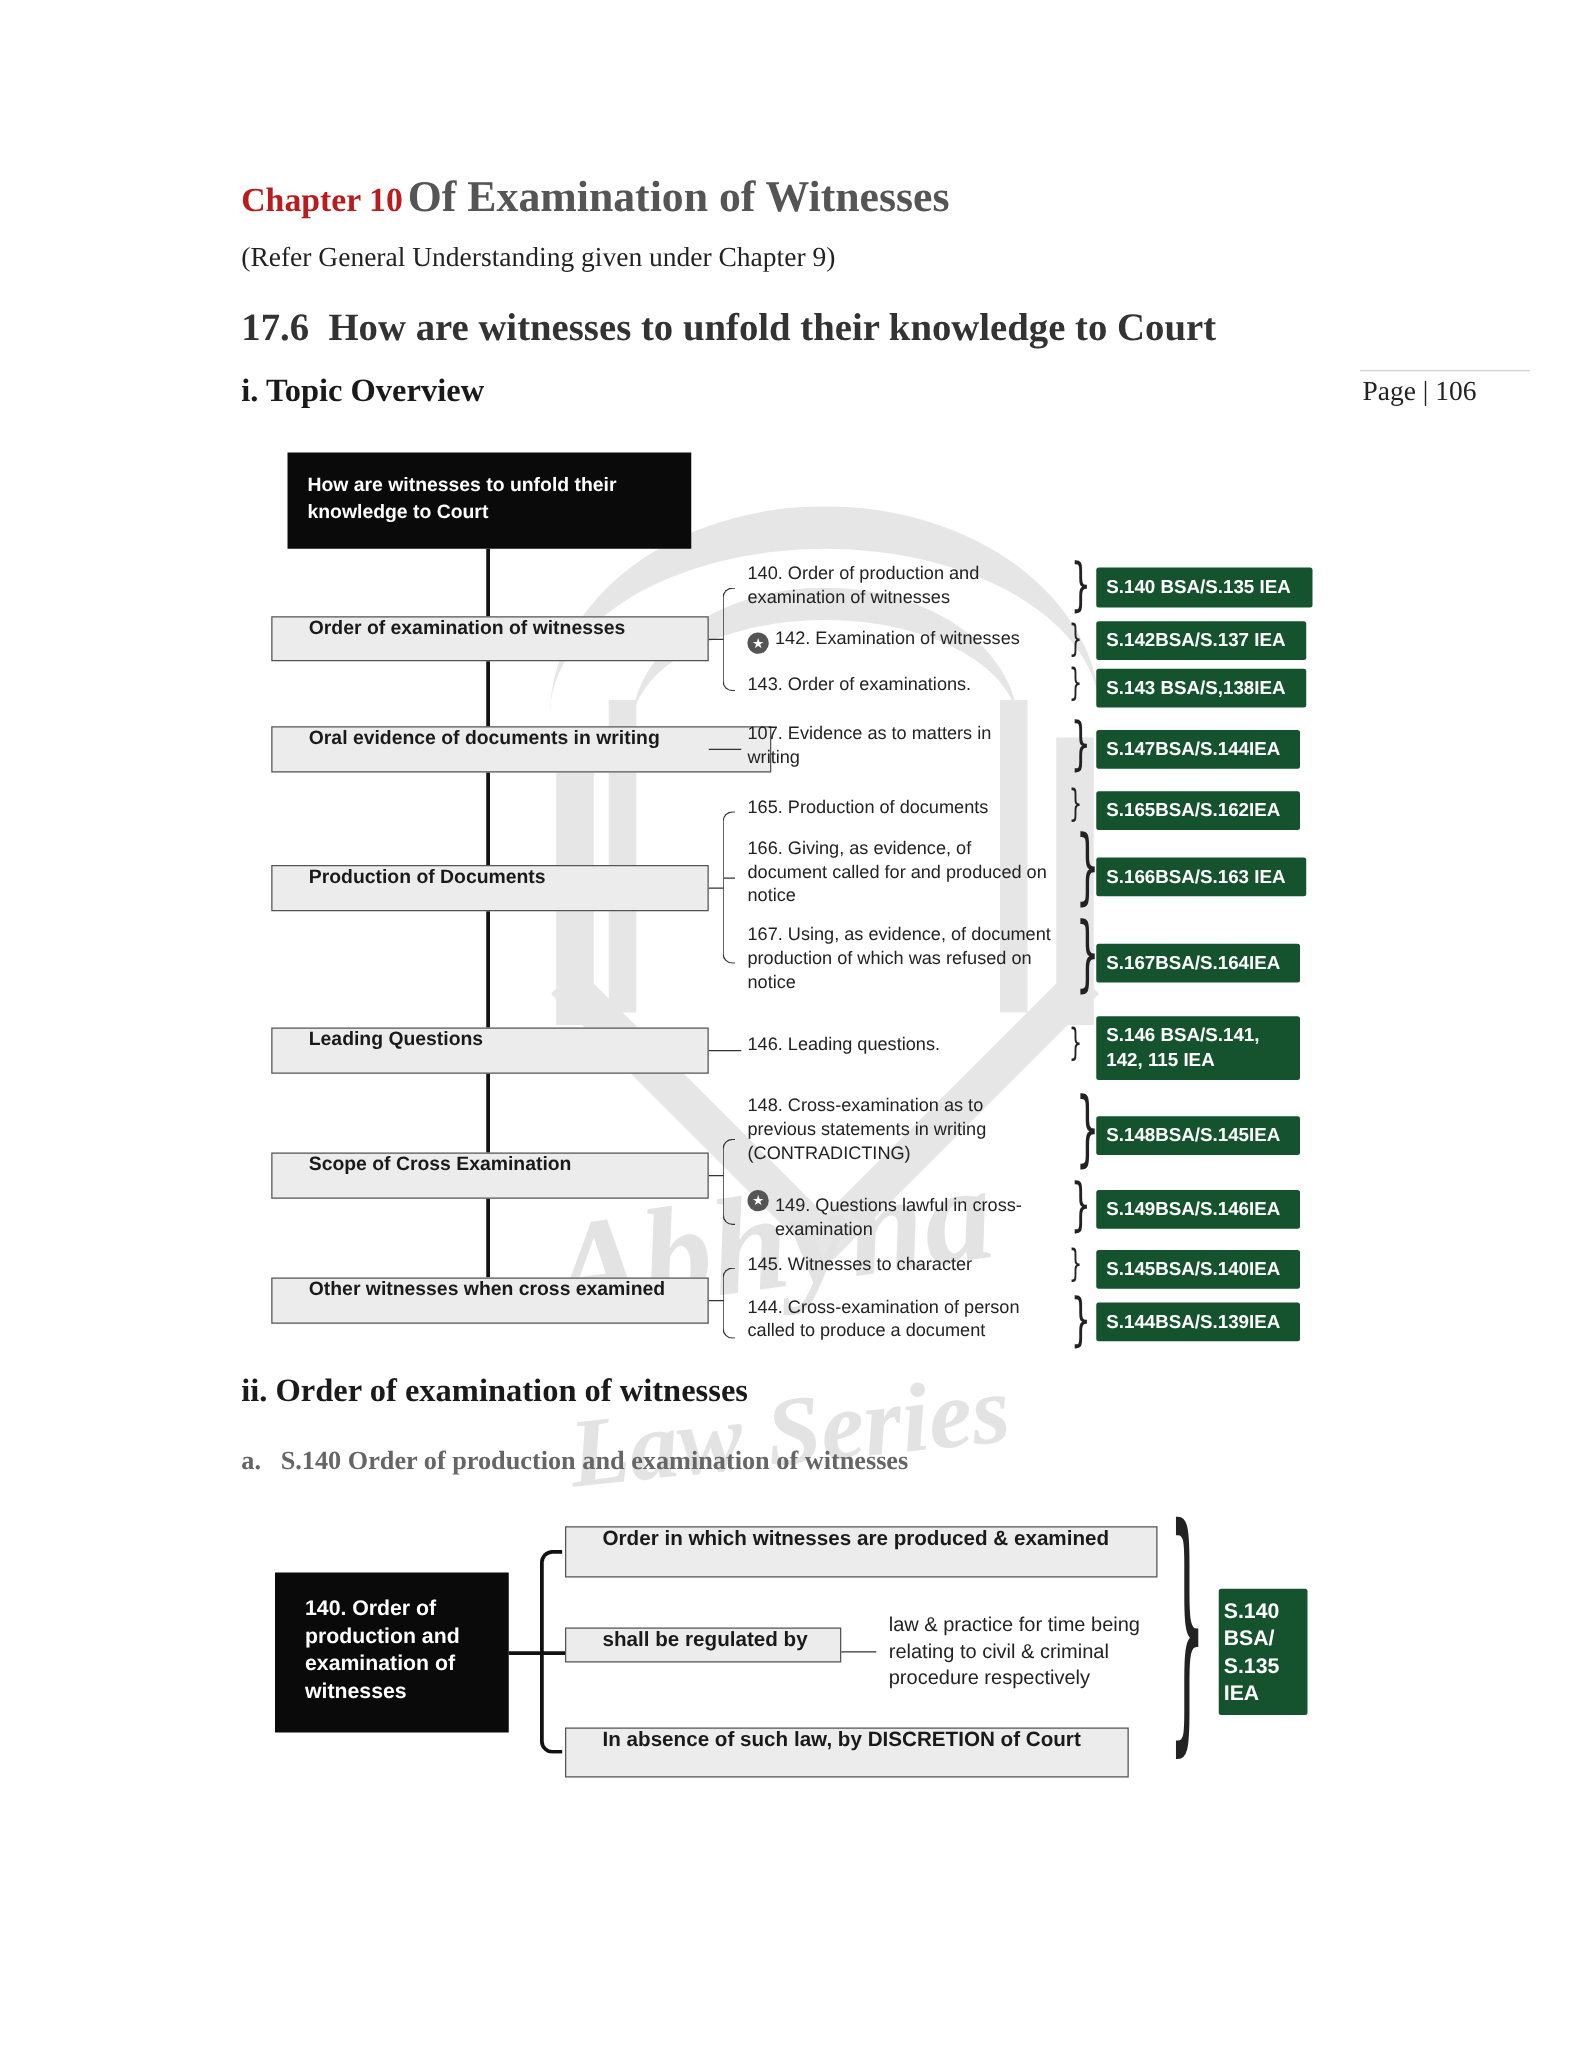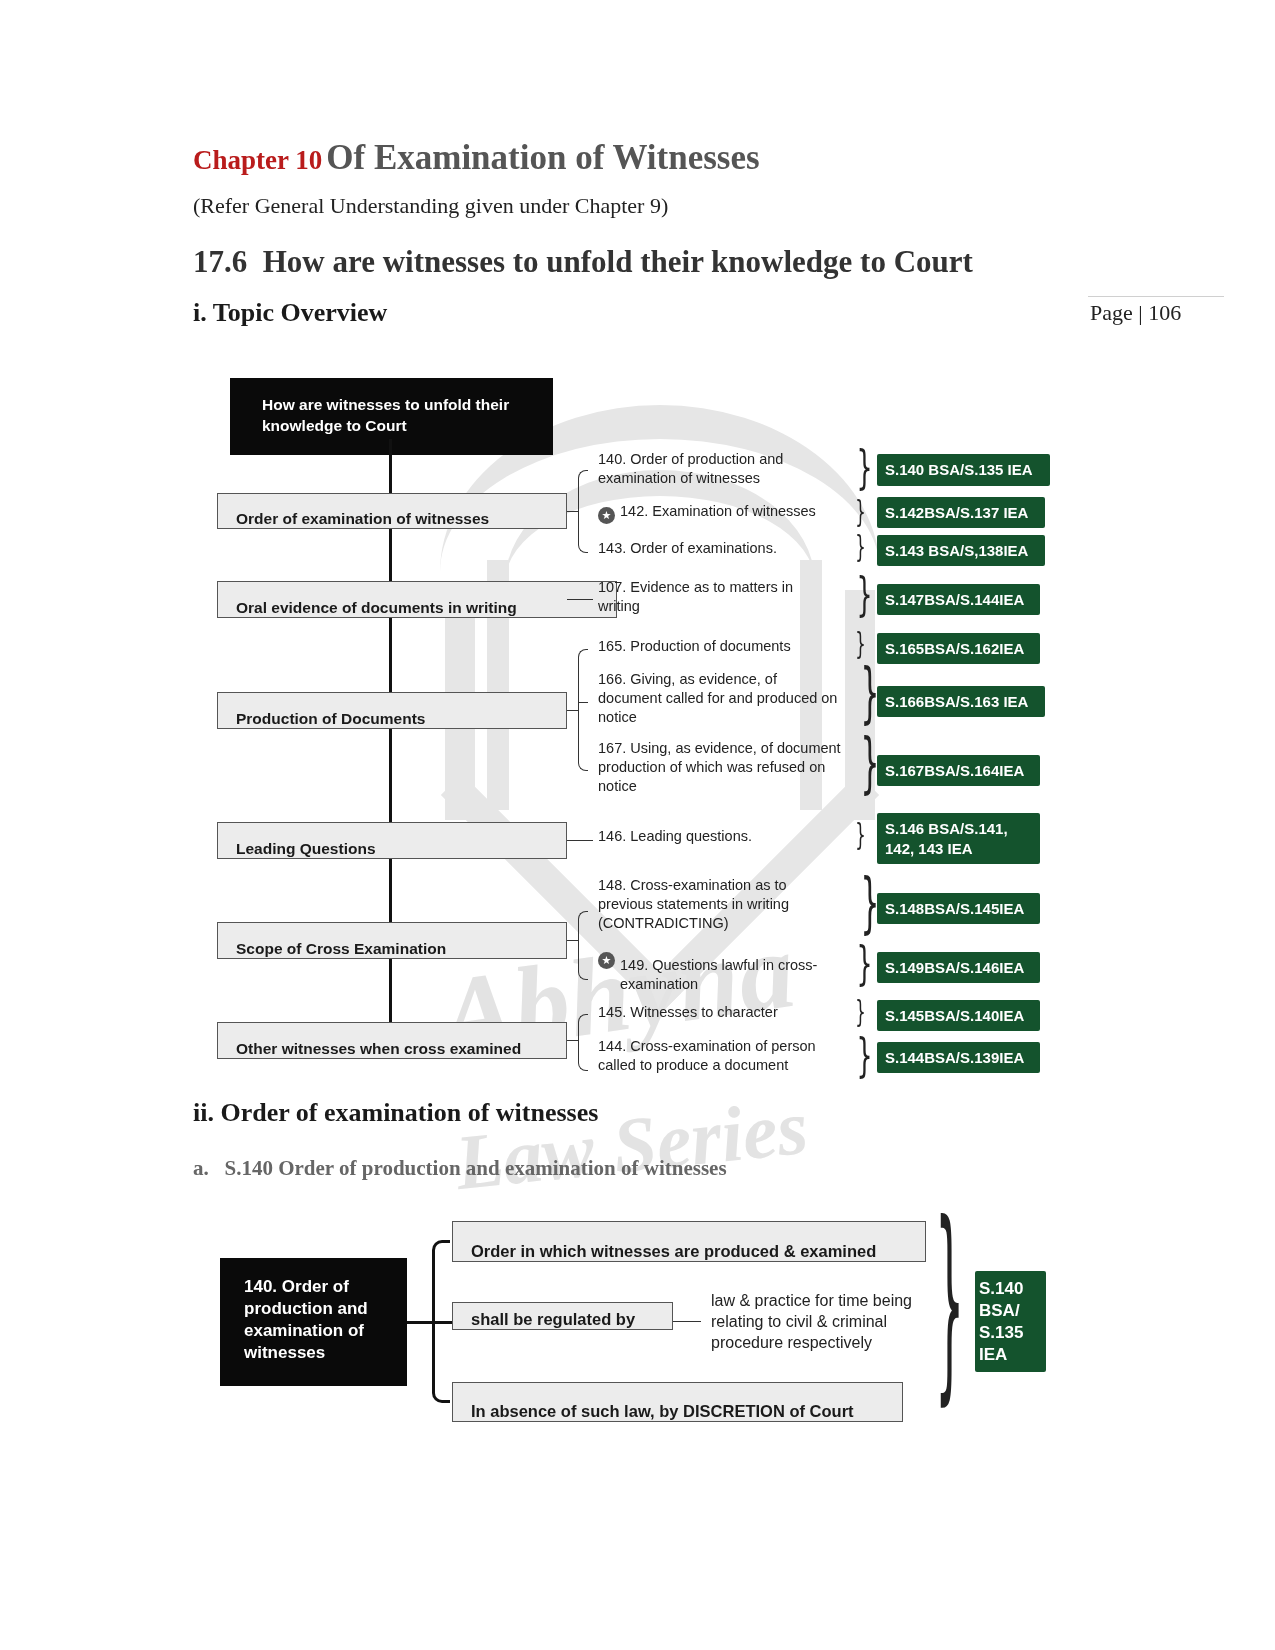--- a/index.html
+++ b/index.html
@@ -15,21 +15,21 @@
   .chap-big { font-size:35px; font-weight:bold; color:#555; }
   .refer { font-size:22px; color:#222; }
   .h-101 { font-size:31px; font-weight:bold; color:#333; }
   .h-sub { font-size:26px; font-weight:bold; color:#1a1a1a; }
   .h-a { font-size:21px; font-weight:bold; color:#666; }
   .page-rule { height:1px; background:#d0d0d0; }
   .page-num { font-size:22px; color:#222; }
 
   
   .dark-box { background:#0a0a0a; color:#fff; font-family:"Liberation Sans", sans-serif; font-weight:bold; box-sizing:border-box; }
-  .grey-box { background:#ececec; border:1.5px solid #555; box-sizing:border-box; font-family:"Liberation Sans", sans-serif; font-weight:bold; font-size:15.5px; color:#1a1a1a; padding-left:18px; display:flex; align-items:flex-end; }
+  .grey-box { background:#ececec; border:1.5px solid #555; box-sizing:border-box; font-family:"Liberation Sans", sans-serif; font-weight:bold; font-size:15.5px; color:#1a1a1a; padding-left:29px; display:flex; align-items:flex-start; }
   .trunk { background:#111; }
   .hline { background:#333; height:1px; }
   .bracket { position:absolute; border:1.3px solid #333; border-right:none; border-radius:8px 0 0 8px; box-sizing:border-box; }
   .item { position:absolute; font-family:"Liberation Sans", sans-serif; font-size:14.5px; line-height:19px; color:#222; }
   .badge { position:absolute; background:#14532d; color:#fff; font-family:"Liberation Sans", sans-serif; font-weight:bold; font-size:15px; line-height:20px; border-radius:2px; padding:0 8px; box-sizing:border-box; display:flex; align-items:center; }
   .brace { position:absolute; font-family:"DejaVu Sans", sans-serif; color:#222; line-height:1; }
   .star-icon { display:inline-block; width:17px; height:17px; border-radius:50%; background:#555; color:#fff; font-size:11px; line-height:17px; text-align:center; vertical-align:-3px; margin-right:5px; font-family:"DejaVu Sans", sans-serif; }
 </style>
 </head>
 <body>
@@ -51,21 +51,21 @@
   <span class="chap-big">Of Examination of Witnesses</span>
 </div>
 <div class="abs refer" style="left:193px; top:193px;">(Refer General Understanding given under Chapter 9)</div>
 <div class="abs h-101" style="left:193px; top:244px; white-space:pre;">17.6  How are witnesses to unfold their knowledge to Court</div>
 <div class="abs h-sub" style="left:193px; top:298px;">i. Topic Overview</div>
 <div class="abs page-rule" style="left:1088px; top:296px; width:136px;"></div>
 <div class="abs page-num" style="left:1090px; top:300px;">Page | 106</div>
 
 <div>
 
-  <div class="abs dark-box" style="left:230px; top:378px; width:323px; height:77px; padding:16px 32px; font-size:15.5px; line-height:21px;">
+  <div class="abs dark-box" style="left:230px; top:362px; width:323px; height:77px; padding:16px 16px; font-size:15.5px; line-height:21px;">
     <span>How are witnesses to unfold their knowledge to Court</span>
   </div>
 
   <div class="abs trunk" style="left:389px; top:439px; width:2.5px; height:583px;"></div>
 
   <div class="abs grey-box" style="left:217px; top:493px; width:350px; height:36px;">
       <span>Order of examination of witnesses</span>
     </div>
   <div class="abs grey-box" style="left:217px; top:581px; width:400px; height:37px;">
       <span>Oral evidence of documents in writing</span>
@@ -134,21 +134,21 @@
   <div class="brace" style="left:851px; top:997px; font-size:30px; transform:scaleX(0.55);">}</div>
   <div class="brace" style="left:850px; top:1032px; font-size:46px; transform:scaleX(0.55);">}</div>
 
   <div class="badge" style="left:877px; top:454px; width:173px; height:32px;">S.140 BSA/S.135 IEA</div>
   <div class="badge" style="left:877px; top:497px; width:168px; height:31px;">S.142BSA/S.137 IEA</div>
   <div class="badge" style="left:877px; top:535px; width:168px; height:31px;">S.143 BSA/S,138IEA</div>
   <div class="badge" style="left:877px; top:584px; width:163px; height:31px;">S.147BSA/S.144IEA</div>
   <div class="badge" style="left:877px; top:633px; width:163px; height:31px;">S.165BSA/S.162IEA</div>
   <div class="badge" style="left:877px; top:686px; width:168px; height:31px;">S.166BSA/S.163 IEA</div>
   <div class="badge" style="left:877px; top:755px; width:163px; height:31px;">S.167BSA/S.164IEA</div>
-  <div class="badge" style="left:877px; top:813px; width:163px; height:51px; align-items:center; white-space:normal;">S.146 BSA/S.141, 142, 143 IEA</div>
+  <div class="badge" style="left:877px; top:813px; width:163px; height:51px; align-items:center; white-space:normal;">S.146 BSA/S.141, 142, 115 IEA</div>
   <div class="badge" style="left:877px; top:893px; width:163px; height:31px;">S.148BSA/S.145IEA</div>
   <div class="badge" style="left:877px; top:952px; width:163px; height:31px;">S.149BSA/S.146IEA</div>
   <div class="badge" style="left:877px; top:1000px; width:163px; height:31px;">S.145BSA/S.140IEA</div>
   <div class="badge" style="left:877px; top:1042px; width:163px; height:31px;">S.144BSA/S.139IEA</div>
 </div>
 
 <div class="abs h-sub" style="left:193px; top:1098px;">ii. Order of examination of witnesses</div>
 <div class="abs h-a" style="left:193px; top:1156px; white-space:pre;">a.   S.140 Order of production and examination of witnesses</div>
 
 <div>

